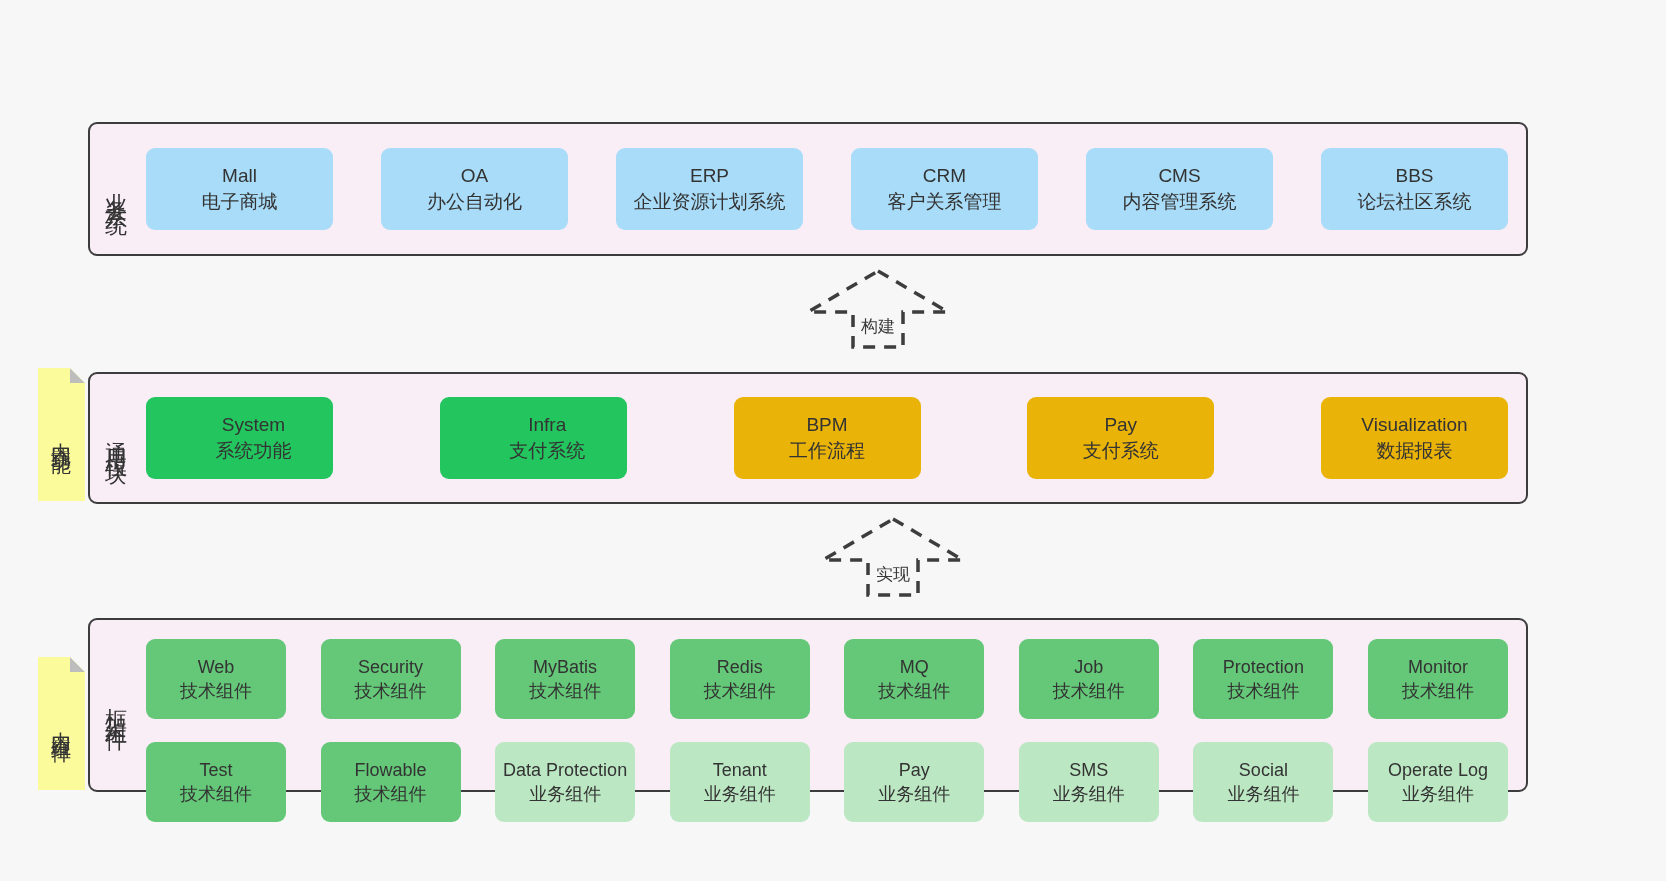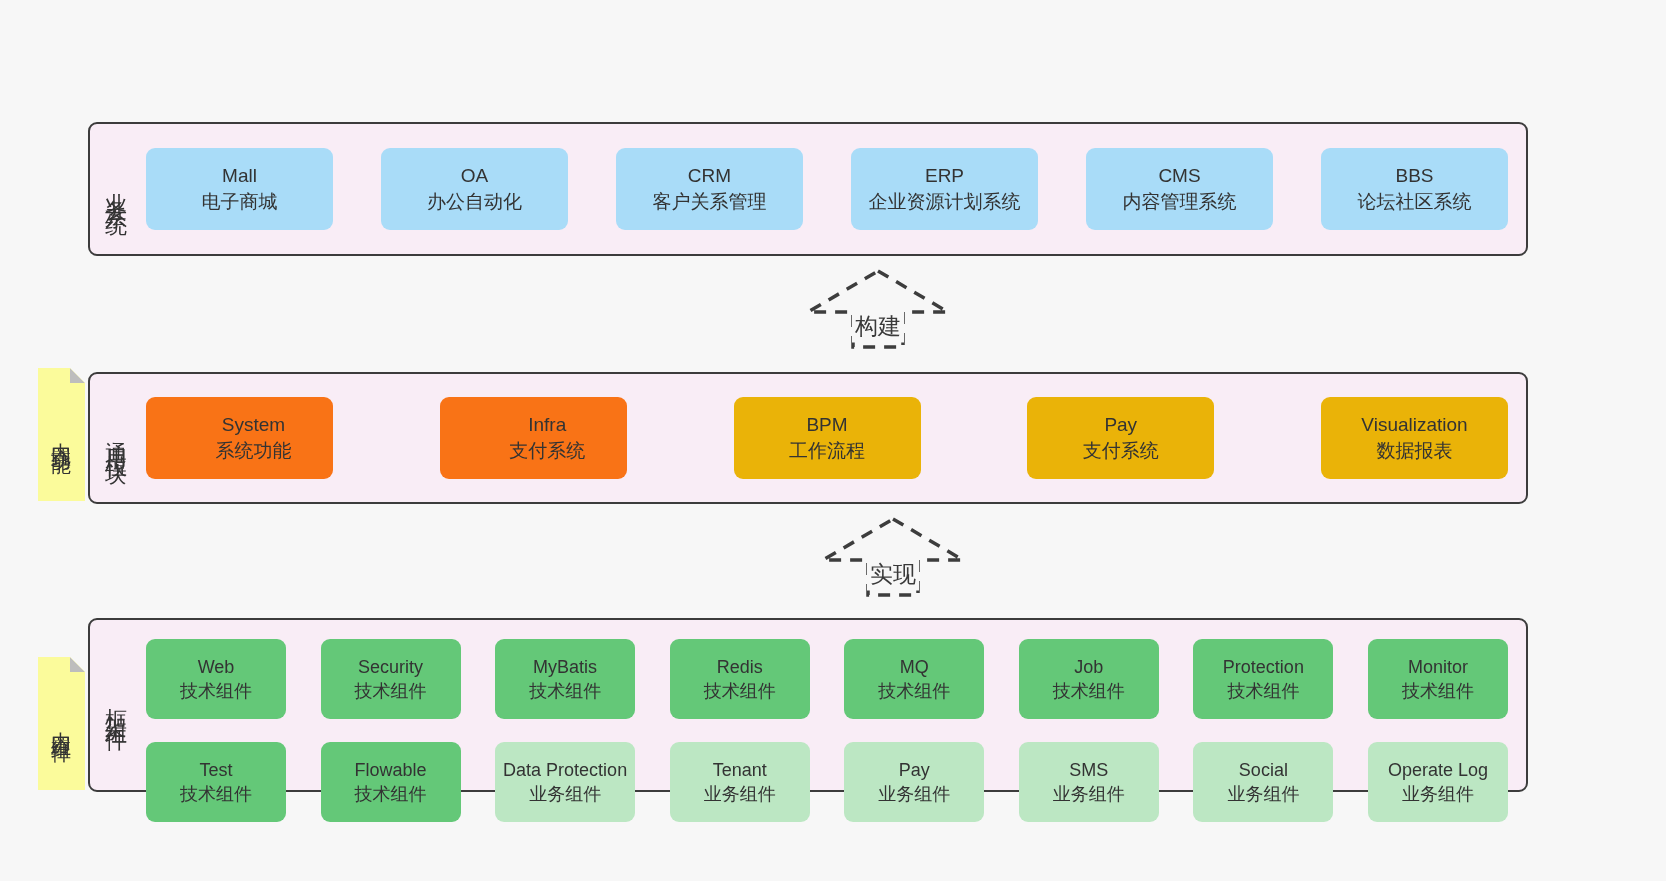--- a/index.html
+++ b/index.html
@@ -38,21 +38,21 @@
   .box{
     border-radius:9px;
     display:flex;flex-direction:column;align-items:center;justify-content:center;
     text-align:center;
     font-size:19px;line-height:26px;color:#333;
     box-sizing:border-box;padding:4px 6px;
   }
   .box-6{width:187px;height:82px;}
   .box-8{width:140px;height:80px;font-size:18px;line-height:24px;}
   .blue{background:#a9dcf8;}
-  .red{background:#f97316;padding-left:34px;}
+  .red{background:#22c55e;padding-left:34px;}
   .pink{background:#eab308;}
   .green{background:#64c878;}
   .lightgreen{background:#bce7c3;}
   .note{
     position:absolute;left:38px;width:47px;height:133px;
     background:#fbfb9b;
     clip-path:polygon(0 0,calc(100% - 15px) 0,100% 15px,100% 100%,0 100%);
     display:flex;align-items:center;justify-content:center;
   }
   .note-fold{
@@ -67,45 +67,45 @@
     font-size:20px;letter-spacing:4px;color:#333;line-height:24px;
   }
   .arrow{position:absolute;width:146px;height:82px;}
   .arrow-build{left:805px;top:268px;}
   .arrow-implement{left:820px;top:516px;}
   .arrow svg{position:absolute;left:0;top:0;}
   .arrow-label{
     position:absolute;left:50%;top:58px;
     transform:translate(-50%,-50%);
     background:#f7f7f7;
-    font-size:23px;color:#3a3a3a;
+    font-size:17px;color:#3a3a3a;
     padding:1px 3px;white-space:nowrap;
   }
 </style>
 </head>
 <body>
 
 <div class="layer layer-business">
   <div class="v-label">业务系统</div>
   <div class="row row-mid">
     <div class="box box-6 blue">
       <span>Mall</span>
       <span>电子商城</span>
     </div>
     <div class="box box-6 blue">
       <span>OA</span>
       <span>办公自动化</span>
     </div>
     <div class="box box-6 blue">
+      <span>ERP</span>
+      <span>企业资源计划系统</span>
+    </div>
+    <div class="box box-6 blue">
       <span>CRM</span>
       <span>客户关系管理</span>
-    </div>
-    <div class="box box-6 blue">
-      <span>ERP</span>
-      <span>企业资源计划系统</span>
     </div>
     <div class="box box-6 blue">
       <span>CMS</span>
       <span>内容管理系统</span>
     </div>
     <div class="box box-6 blue">
       <span>BBS</span>
       <span>论坛社区系统</span>
     </div>
   </div>

